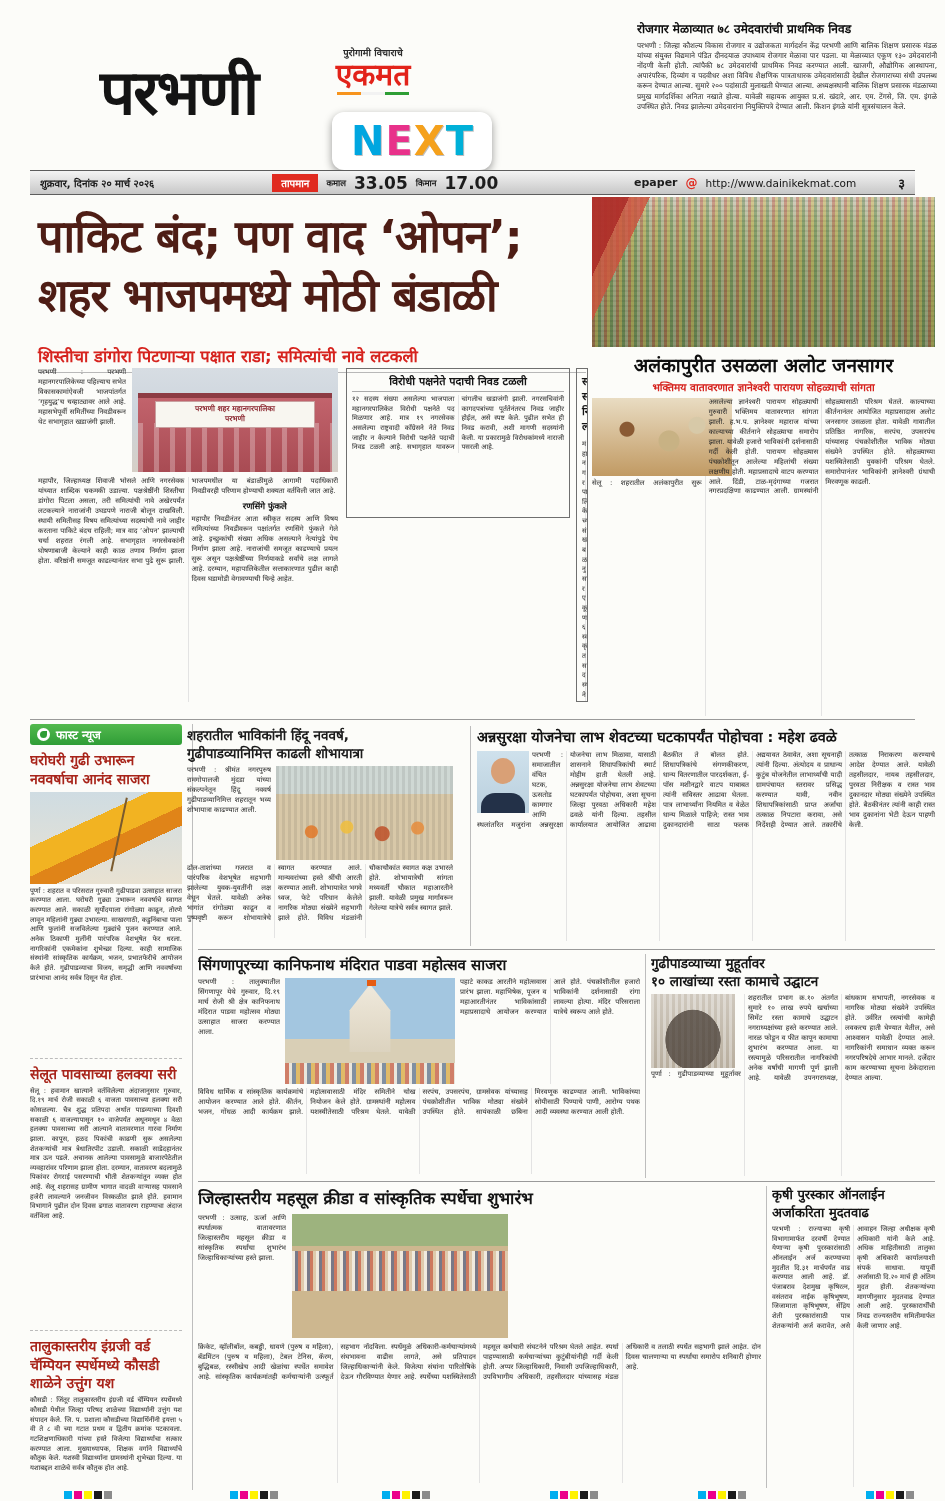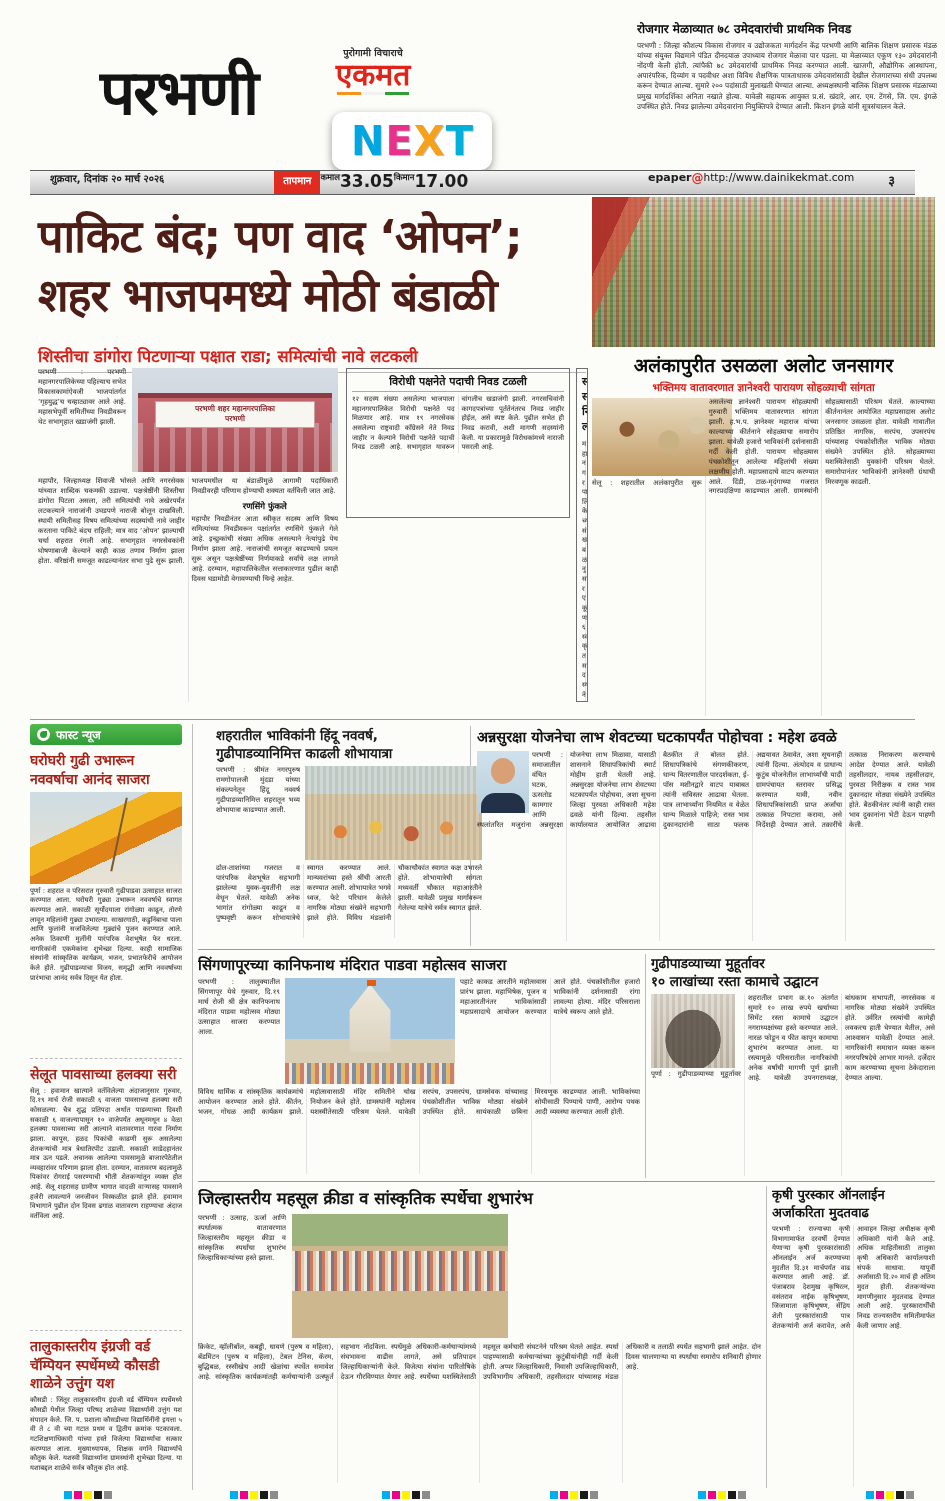--- a/index.html
+++ b/index.html
@@ -25,21 +25,21 @@
             box-shadow:0 3px 8px rgba(0,0,0,.4);display:flex;align-items:center;justify-content:center;gap:1px}
   .next-box span{font-size:40px;font-weight:800;line-height:1;text-shadow:1px 1px 0 rgba(0,0,0,.25)}
   .ltr-n{color:#00a6e0}.ltr-e{color:#e8318a}.ltr-x{color:#f5a11c}.ltr-t{color:#00b0d8}
 
   
   #top-story{left:637px;top:22px;width:300px;height:147px;overflow:hidden}
   .ts-h{font-size:12px;font-weight:800;color:#0e0e0e;line-height:1.3;margin-bottom:3px}
   .ts-b{font-size:7.2px}
 
   
-  #infobar{left:30px;top:170px;width:885px;height:25px;display:flex;padding:0 20px;
+  #infobar{left:30px;top:170px;width:885px;height:25px;display:flex;align-items:center;gap:8px;padding:0 10px;
            background:linear-gradient(#f4f4f4,#c7c7c7);border-top:1px solid #5d5d5d;border-bottom:1px solid #5d5d5d}
   .ib-date{font-weight:700;font-size:10px}
   .temp-box{background:#e02b20;color:#fff;font-size:10px;font-weight:700;padding:2px 9px;margin-left:110px}
   .temp-label{font-size:8.5px;font-weight:700}
   .temp-val{font-size:17px;font-weight:800}
   .epaper-label{font-weight:800;font-size:11px;margin-left:auto}
   .at{color:#e02b20;font-weight:800;font-size:12px}
   .url{font-size:10.5px;color:#141414}
   .pagenum{font-weight:800;font-size:13px;margin-left:34px}
 
@@ -101,21 +101,21 @@
   .fn-item{padding:6px 0 7px;border-bottom:1px dashed #bbb}
   .fn-h{font-size:14px;font-weight:800;color:#a8241a;line-height:1.35;margin-bottom:3px}
   .fn-body{font-size:6.8px;overflow:hidden}
   .fn-b1{height:164px}.fn-b2{height:236px}.fn-b3{height:150px}
   .gudhi-photo{height:92px;margin:3px 0;position:relative;background:
       linear-gradient(155deg, transparent 34%, #f2b322 34% 52%, #e08418 52% 64%, transparent 64%),
       linear-gradient(#cfdce2,#e9e2d2)}
   .gudhi-photo::after{content:"";position:absolute;left:58%;top:6%;width:2px;height:82%;background:#7a5a2e;transform:rotate(12deg)}
 
   
-  #shobha{left:216px;top:726px;width:266px;height:220px;overflow:hidden}
+  #shobha{left:187px;top:726px;width:266px;height:220px;overflow:hidden}
   .sh-h{font-size:13.5px;font-weight:800;color:#1b1b1b;line-height:1.35}
   .sh-row{display:flex;gap:5px;margin-top:4px;height:94px}
   .sh-intro{width:84px;overflow:hidden}
   .shobha-photo{flex:1;background:
       radial-gradient(circle at 20% 70%, rgba(226,120,40,.85) 0 6px, transparent 7px),
       radial-gradient(circle at 40% 65%, rgba(240,190,60,.85) 0 6px, transparent 7px),
       radial-gradient(circle at 60% 72%, rgba(190,80,40,.85) 0 7px, transparent 8px),
       radial-gradient(circle at 80% 66%, rgba(230,140,60,.85) 0 6px, transparent 7px),
       repeating-linear-gradient(90deg, rgba(0,0,0,.08) 0 3px, transparent 3px 6px),
       linear-gradient(180deg,#cfd8d4 0 30%, #d8c8a8 30% 100%)}

